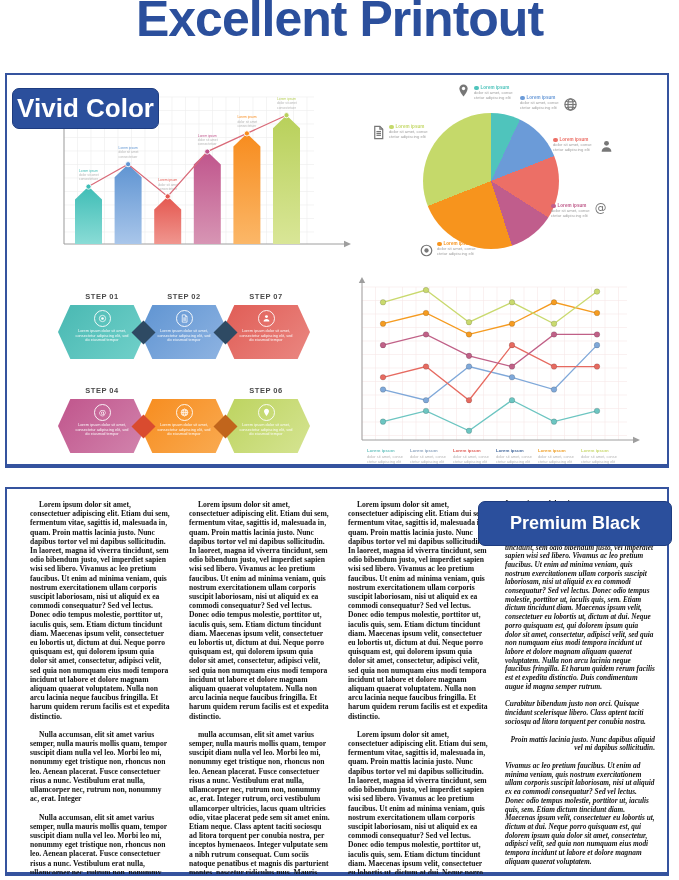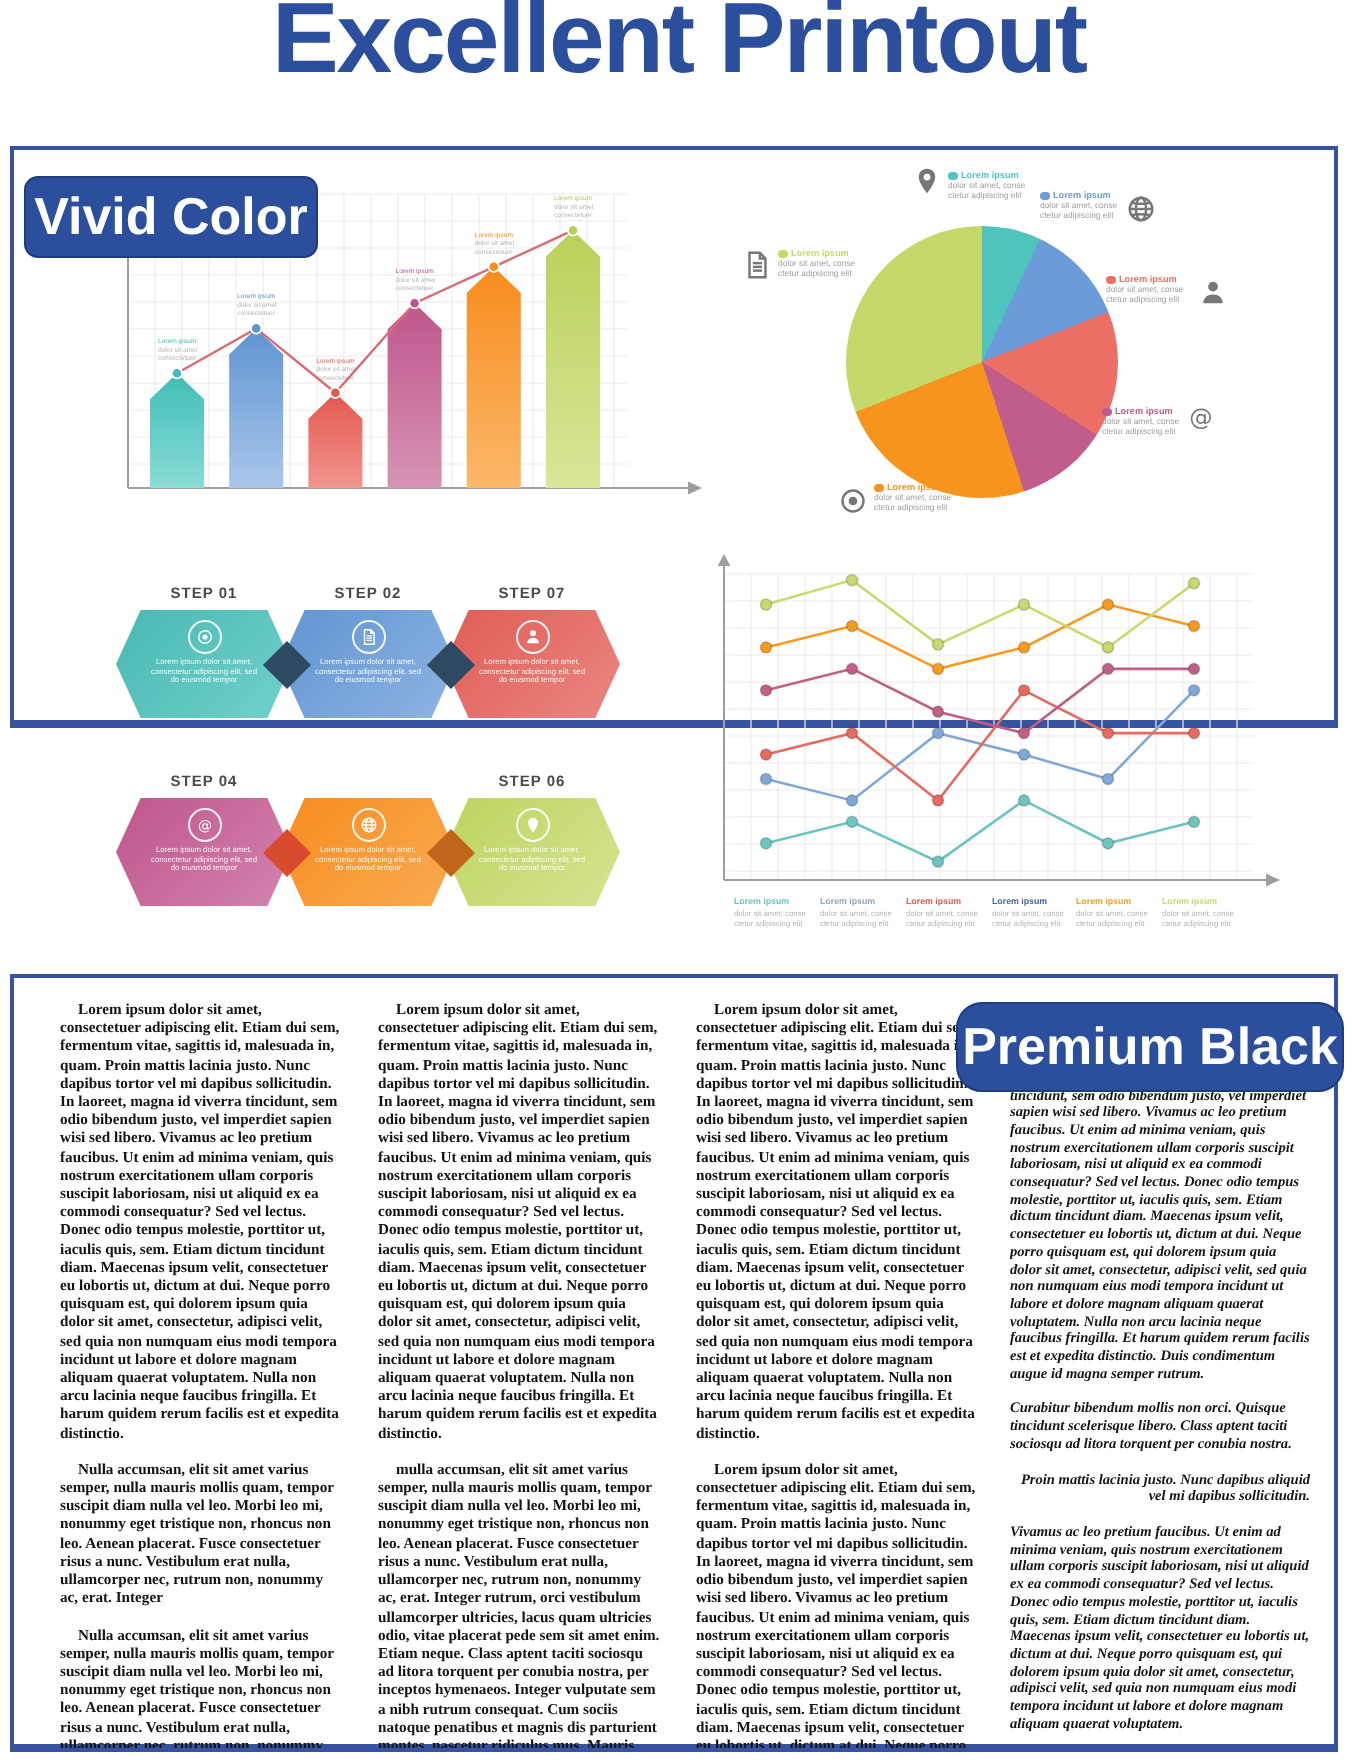--- a/index.html
+++ b/index.html
@@ -2,26 +2,26 @@
 <html><head>
 <meta charset="utf-8">
 <style>
   html,body{margin:0;padding:0;background:#fff;}
   .canvas{position:relative;width:679px;height:880px;background:#fff;overflow:hidden;
           font-family:"Liberation Sans",sans-serif;}
   .page-title{position:absolute;top:-10px;left:0;width:100%;text-align:center;
           font-size:50px;font-weight:bold;letter-spacing:-1px;color:#2b4f9c;margin:0;}
   .panel{position:absolute;left:5px;width:664px;background:#fff;
          border:2px solid #35539e;border-bottom-width:4px;box-sizing:border-box;}
-  .panel-vivid{top:73px;height:291px;}
+  .panel-vivid{top:73px;height:395px;}
   .panel-premium{top:487px;height:389px;}
   .badge{position:absolute;background:#2b4f9c;color:#fff;font-weight:bold;
          border-radius:7px;text-align:center;z-index:5;border:1px solid #1e3c80;}
   .badge-vivid{left:5px;top:13px;width:145px;height:39px;line-height:39px;font-size:26px;}
-  .badge-premium{left:471px;top:12px;width:192px;height:43px;line-height:43px;font-size:26px;border-radius:13px;}
+  .badge-premium{left:471px;top:12px;width:192px;height:43px;line-height:43px;font-size:18px;}
   .abs{position:absolute;}
   
   .pie{border-radius:50%;}
   .callout-text{position:absolute;width:70px;font-size:4.6px;line-height:5.4px;}
   .callout-head{font-weight:bold;white-space:nowrap;}
   .callout-sub{color:#9e9e9e;font-size:4.2px;line-height:5px;white-space:nowrap;}
   .callout-dot{display:inline-block;width:4.5px;height:4.5px;border-radius:50%;
                margin-right:2px;vertical-align:middle;}
   
   .hex{position:absolute;width:88px;height:54px;
@@ -385,20 +385,20 @@
         <div class="tcol regular" style="left:182px;width:142px;">
           <p>Lorem ipsum dolor sit amet, consectetuer adipiscing elit. Etiam dui sem, fermentum vitae, sagittis id, malesuada in, quam. Proin mattis lacinia justo. Nunc dapibus tortor vel mi dapibus sollicitudin. In laoreet, magna id viverra tincidunt, sem odio bibendum justo, vel imperdiet sapien wisi sed libero. Vivamus ac leo pretium faucibus. Ut enim ad minima veniam, quis nostrum exercitationem ullam corporis suscipit laboriosam, nisi ut aliquid ex ea commodi consequatur? Sed vel lectus. Donec odio tempus molestie, porttitor ut, iaculis quis, sem. Etiam dictum tincidunt diam. Maecenas ipsum velit, consectetuer eu lobortis ut, dictum at dui. Neque porro quisquam est, qui dolorem ipsum quia dolor sit amet, consectetur, adipisci velit, sed quia non numquam eius modi tempora incidunt ut labore et dolore magnam aliquam quaerat voluptatem. Nulla non arcu lacinia neque faucibus fringilla. Et harum quidem rerum facilis est et expedita distinctio.</p>
           <p>mulla accumsan, elit sit amet varius semper, nulla mauris mollis quam, tempor suscipit diam nulla vel leo. Morbi leo mi, nonummy eget tristique non, rhoncus non leo. Aenean placerat. Fusce consectetuer risus a nunc. Vestibulum erat nulla, ullamcorper nec, rutrum non, nonummy ac, erat. Integer rutrum, orci vestibulum ullamcorper ultricies, lacus quam ultricies odio, vitae placerat pede sem sit amet enim. Etiam neque. Class aptent taciti sociosqu ad litora torquent per conubia nostra, per inceptos hymenaeos. Integer vulputate sem a nibh rutrum consequat. Cum sociis natoque penatibus et magnis dis parturient montes, nascetur ridiculus mus. Mauris tincidunt sem sed arcu. Integer in sapien. Aliquam id dolor. Etiam quis quam. Maecenas sollicitudin. Morbi leo mi, nonummy eget tristique non, rhoncus non leo.</p>
         </div>
         <div class="tcol regular" style="left:341px;width:142px;">
           <p>Lorem ipsum dolor sit amet, consectetuer adipiscing elit. Etiam dui sem, fermentum vitae, sagittis id, malesuada in, quam. Proin mattis lacinia justo. Nunc dapibus tortor vel mi dapibus sollicitudin. In laoreet, magna id viverra tincidunt, sem odio bibendum justo, vel imperdiet sapien wisi sed libero. Vivamus ac leo pretium faucibus. Ut enim ad minima veniam, quis nostrum exercitationem ullam corporis suscipit laboriosam, nisi ut aliquid ex ea commodi consequatur? Sed vel lectus. Donec odio tempus molestie, porttitor ut, iaculis quis, sem. Etiam dictum tincidunt diam. Maecenas ipsum velit, consectetuer eu lobortis ut, dictum at dui. Neque porro quisquam est, qui dolorem ipsum quia dolor sit amet, consectetur, adipisci velit, sed quia non numquam eius modi tempora incidunt ut labore et dolore magnam aliquam quaerat voluptatem. Nulla non arcu lacinia neque faucibus fringilla. Et harum quidem rerum facilis est et expedita distinctio.</p>
           <p>Lorem ipsum dolor sit amet, consectetuer adipiscing elit. Etiam dui sem, fermentum vitae, sagittis id, malesuada in, quam. Proin mattis lacinia justo. Nunc dapibus tortor vel mi dapibus sollicitudin. In laoreet, magna id viverra tincidunt, sem odio bibendum justo, vel imperdiet sapien wisi sed libero. Vivamus ac leo pretium faucibus. Ut enim ad minima veniam, quis nostrum exercitationem ullam corporis suscipit laboriosam, nisi ut aliquid ex ea commodi consequatur? Sed vel lectus. Donec odio tempus molestie, porttitor ut, iaculis quis, sem. Etiam dictum tincidunt diam. Maecenas ipsum velit, consectetuer eu lobortis ut, dictum at dui. Neque porro quisquam est, qui dolorem ipsum quia dolor sit amet, consectetur, adipisci velit, sed quia non numquam eius modi tempora incidunt ut labore</p>
         </div>
         <div class="tcol italic-col" style="left:498px;width:150px;">
           <p>Lorem ipsum dolor sit amet, consectetuer adipiscing elit. Etiam dui sem, fermentum vitae, sagittis id, malesuada in, quam. Proin mattis lacinia justo. Nunc dapibus tortor vel mi dapibus sollicitudin. In laoreet, magna id viverra tincidunt, sem odio bibendum justo, vel imperdiet sapien wisi sed libero. Vivamus ac leo pretium faucibus. Ut enim ad minima veniam, quis nostrum exercitationem ullam corporis suscipit laboriosam, nisi ut aliquid ex ea commodi consequatur? Sed vel lectus. Donec odio tempus molestie, porttitor ut, iaculis quis, sem. Etiam dictum tincidunt diam. Maecenas ipsum velit, consectetuer eu lobortis ut, dictum at dui. Neque porro quisquam est, qui dolorem ipsum quia dolor sit amet, consectetur, adipisci velit, sed quia non numquam eius modi tempora incidunt ut labore et dolore magnam aliquam quaerat voluptatem. Nulla non arcu lacinia neque faucibus fringilla. Et harum quidem rerum facilis est et expedita distinctio. Duis condimentum augue id magna semper rutrum.</p>
-          <p>Curabitur bibendum mollis non orci. Quisque tincidunt scelerisque libero. Class aptent taciti sociosqu ad litora torquent per conubia nostra.</p>
+          <p>Curabitur bibendum justo non orci. Quisque tincidunt scelerisque libero. Class aptent taciti sociosqu ad litora torquent per conubia nostra.</p>
           <p class="align-right">Proin mattis lacinia justo. Nunc dapibus aliquid vel mi dapibus sollicitudin.</p>
           <p>Vivamus ac leo pretium faucibus. Ut enim ad minima veniam, quis nostrum exercitationem ullam corporis suscipit laboriosam, nisi ut aliquid ex ea commodi consequatur? Sed vel lectus. Donec odio tempus molestie, porttitor ut, iaculis quis, sem. Etiam dictum tincidunt diam. Maecenas ipsum velit, consectetuer eu lobortis ut, dictum at dui. Neque porro quisquam est, qui dolorem ipsum quia dolor sit amet, consectetur, adipisci velit, sed quia non numquam eius modi tempora incidunt ut labore et dolore magnam aliquam quaerat voluptatem.</p>
         </div>
       </div>
     <div class="badge badge-premium">Premium Black</div>
   </section>
 </div>
 
 </body></html>

